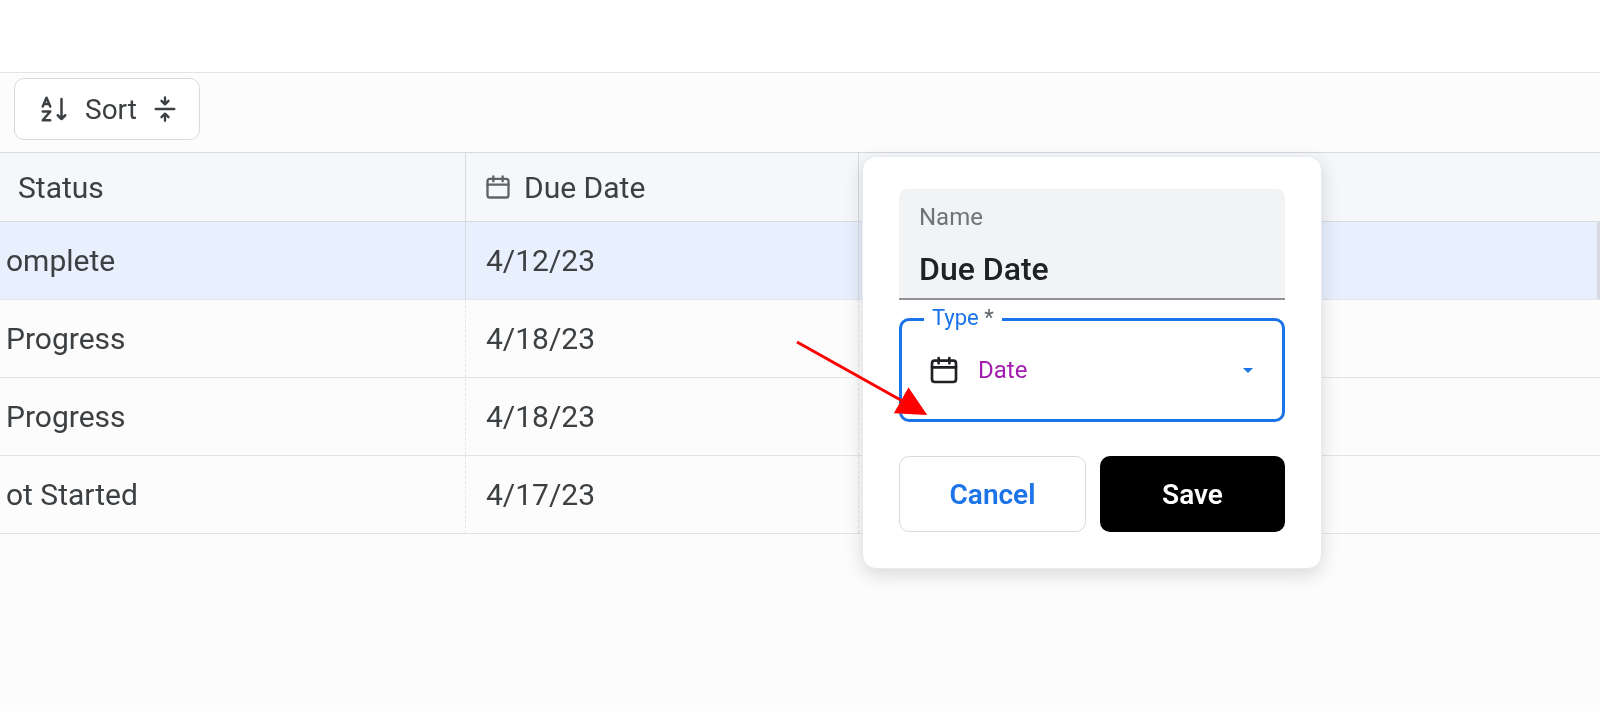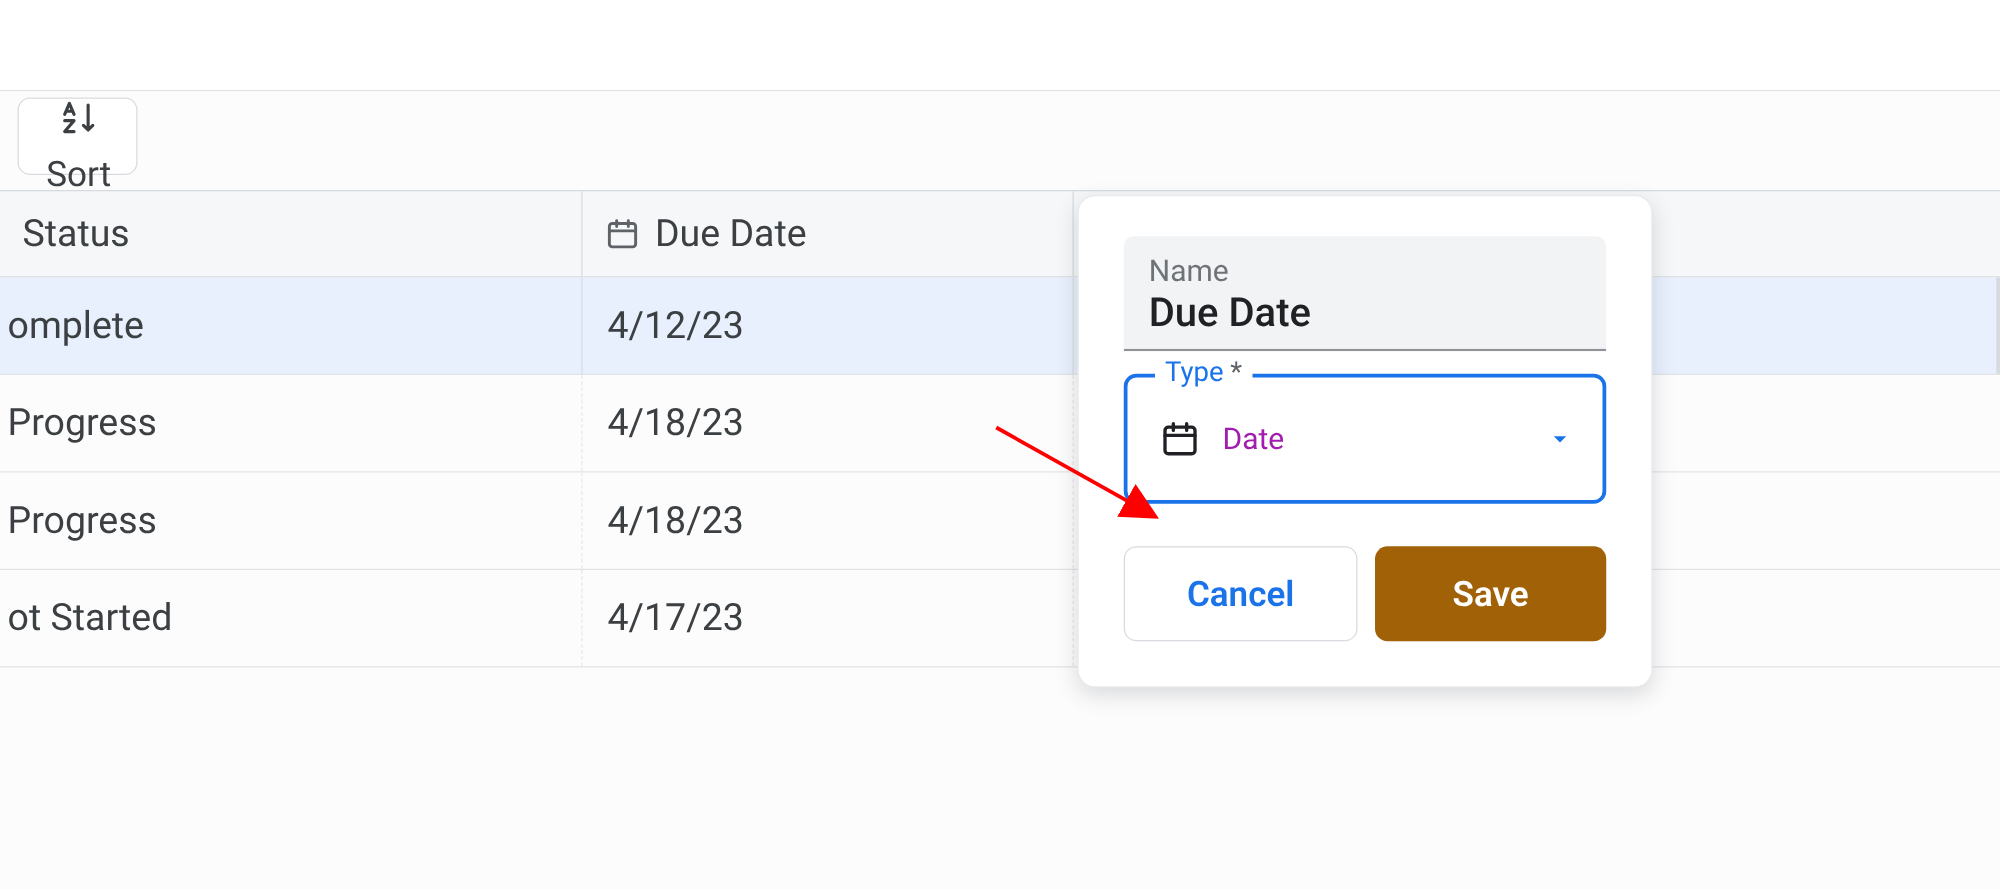--- a/index.html
+++ b/index.html
@@ -23,21 +23,20 @@
     top: 78px;
     left: 14px;
     height: 62px;
     display: flex;
     align-items: center;
     gap: 14px;
     border: 1px solid #d7dbe0;
     border-radius: 10px;
     padding: 0 20px 0 22px;
     background: #fff;
-    flex-direction: column;
   }
   .toolbar svg { flex: 0 0 auto; }
   .sort-label { font-size: 28px; color: #3c4043; }
 
   .topline {
     position: absolute;
     left: 0; right: 0;
     top: 72px;
     border-top: 1px solid #e1e3e6;
   }
@@ -101,21 +100,21 @@
     padding: 32px 36px 36px 36px;
   }
 
   .name-field {
     background: #f1f3f4;
     border-top-left-radius: 8px;
     border-top-right-radius: 8px;
     border-bottom: 2px solid #8f9296;
     padding: 14px 20px 10px 20px;
   }
-  .name-label { font-size: 24px; color: #6f7378; margin-bottom: 0; }
+  .name-label { font-size: 24px; color: #6f7378; margin-bottom: 19px; }
   .name-value { font-size: 32px; color: #202124; font-weight: 500; }
 
   .type-field {
     position: relative;
     margin-top: 18px;
     border: 3px solid #1a73e8;
     border-radius: 10px;
     height: 104px;
     display: flex;
     align-items: center;
@@ -141,21 +140,21 @@
     height: 76px;
     border-radius: 10px;
     display: flex;
     align-items: center;
     justify-content: center;
     font-size: 28px;
     font-weight: 600;
     cursor: pointer;
   }
   .btn-cancel { border: 1px solid #d7dbe0; color: #1a73e8; background: #fff; }
-  .btn-save   { border: none; background: #a16207; color: #fff; }
+  .btn-save   { border: none; background: #000000; color: #fff; }
 
   
   .arrow {
     position: absolute;
     top: 337px;
     left: 792px;
     pointer-events: none;
   }
 </style>
 </head>

